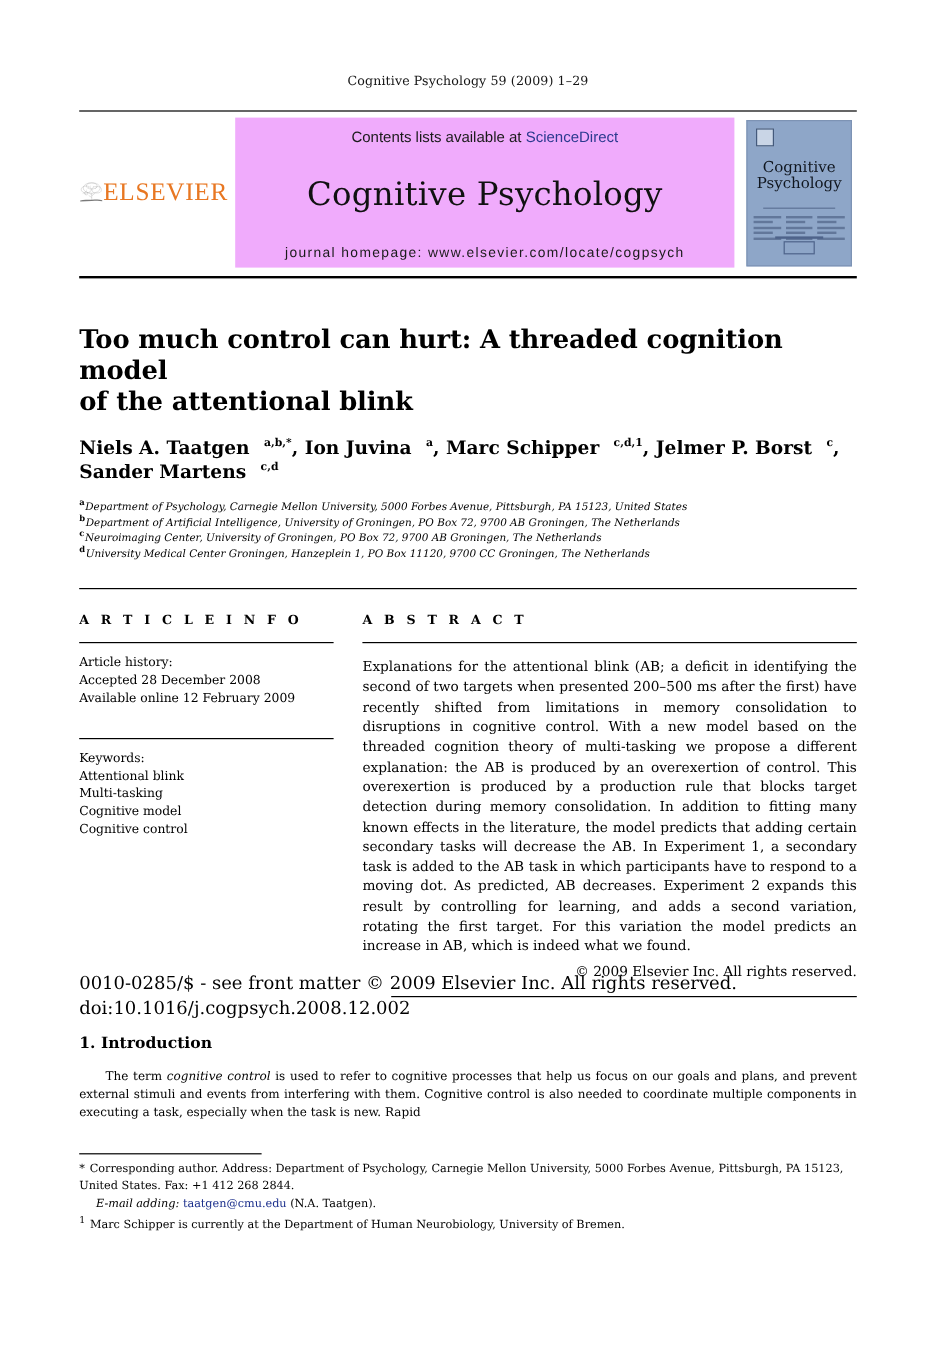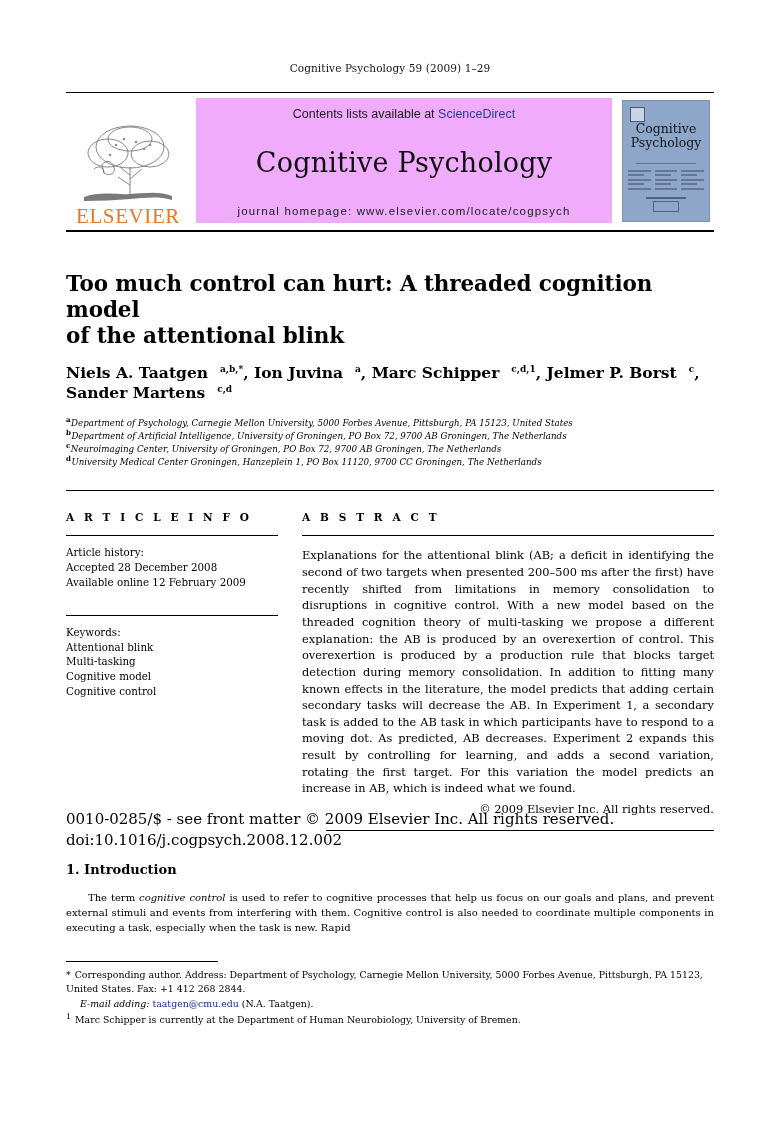--- a/index.html
+++ b/index.html
@@ -43,21 +43,21 @@
   }
   .masthead-inner {
     display: flex;
     align-items: stretch;
     height: 136px;
   }
   .elsevier-block {
     width: 124px;
     flex: 0 0 124px;
     display: flex;
-    flex-direction: column;
+    flex-direction: row;
     align-items: center;
     justify-content: flex-end;
     padding-bottom: 2px;
     box-sizing: border-box;
   }
   .tree-svg { display:block; }
   .elsevier-word {
     font-family: "Liberation Serif", serif;
     font-size: 21px;
     letter-spacing: 0.6px;
@@ -125,20 +125,21 @@
     background: #c9d5e6;
     align-self: flex-start;
     margin-left: 7px;
   }
   .cover-title {
     font-family: "DejaVu Serif", serif;
     font-size: 12.5px;
     color: #10161f;
     text-align: center;
     line-height: 1.15;
+    margin-top: 10px;
   }
   .cover-rule {
     width: 60px; height: 1px; background: #5d7falpha;
     background: #5d7296; margin-top: 12px;
   }
   .cover-cols {
     display: flex; gap: 4px; margin-top: 6px; width: 76px; justify-content: space-between;
   }
   .cover-col { width: 23px; }
   .cover-l {

